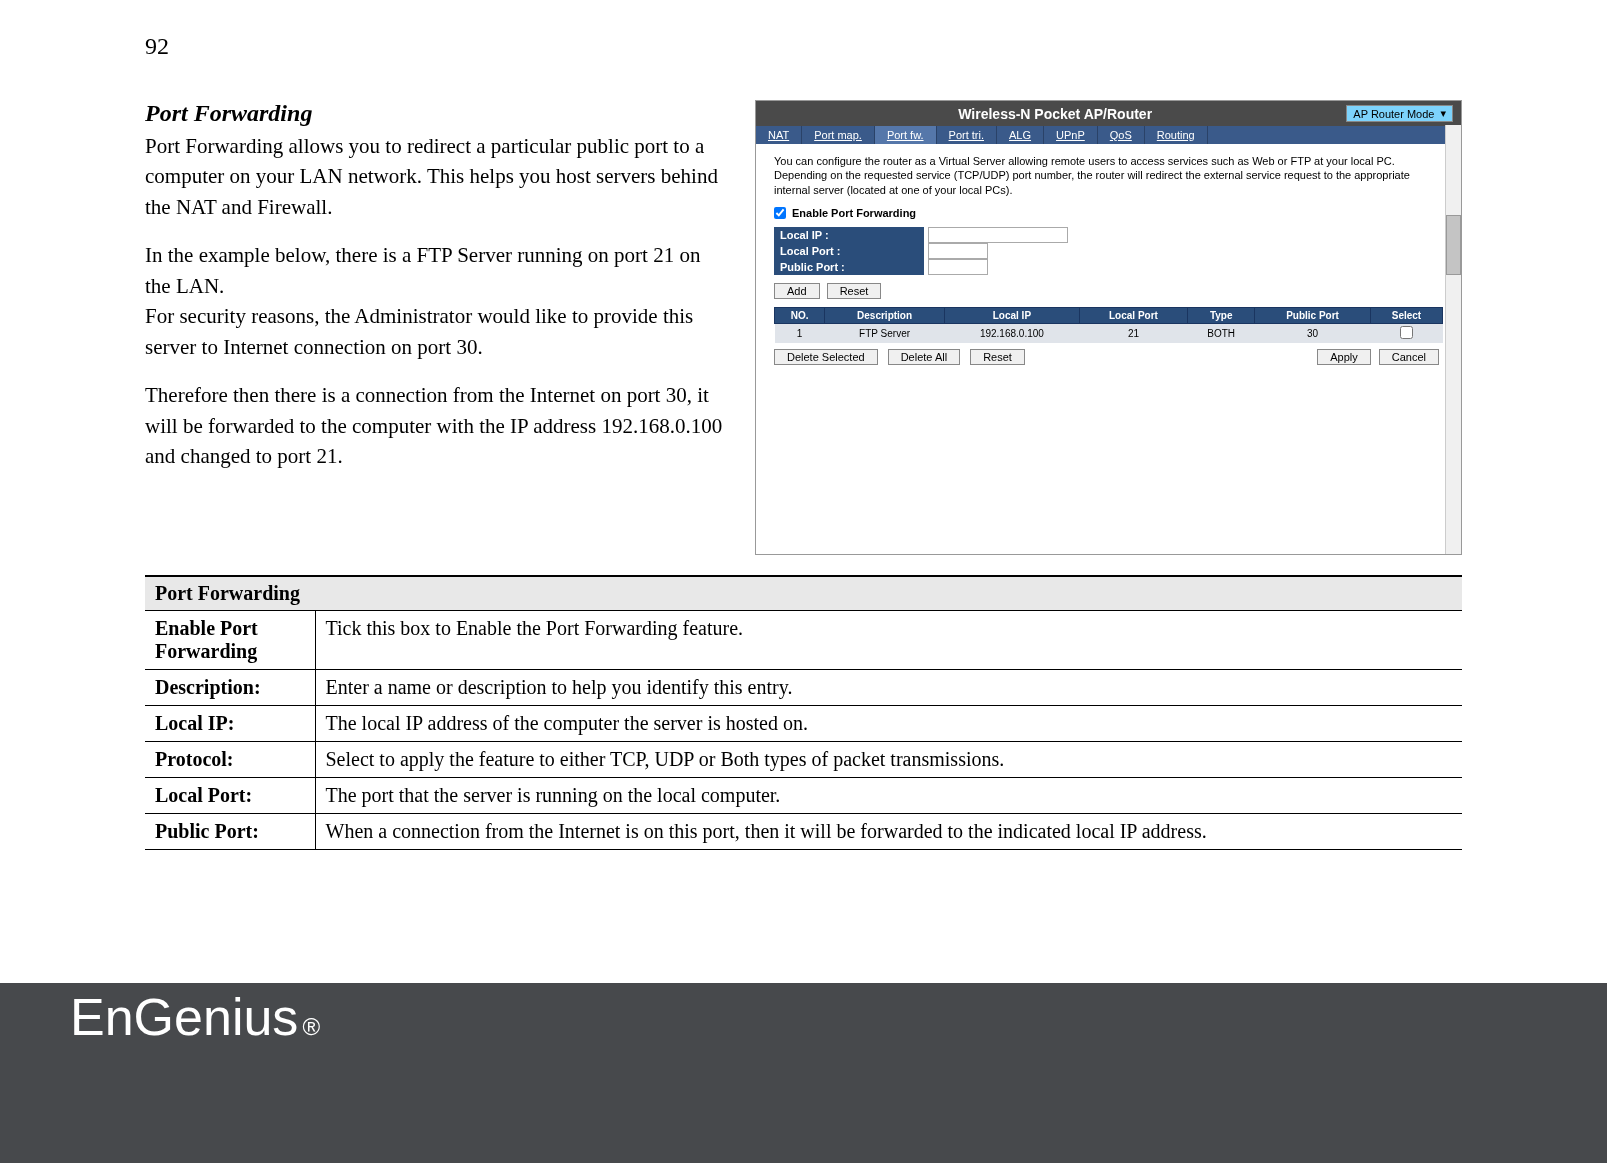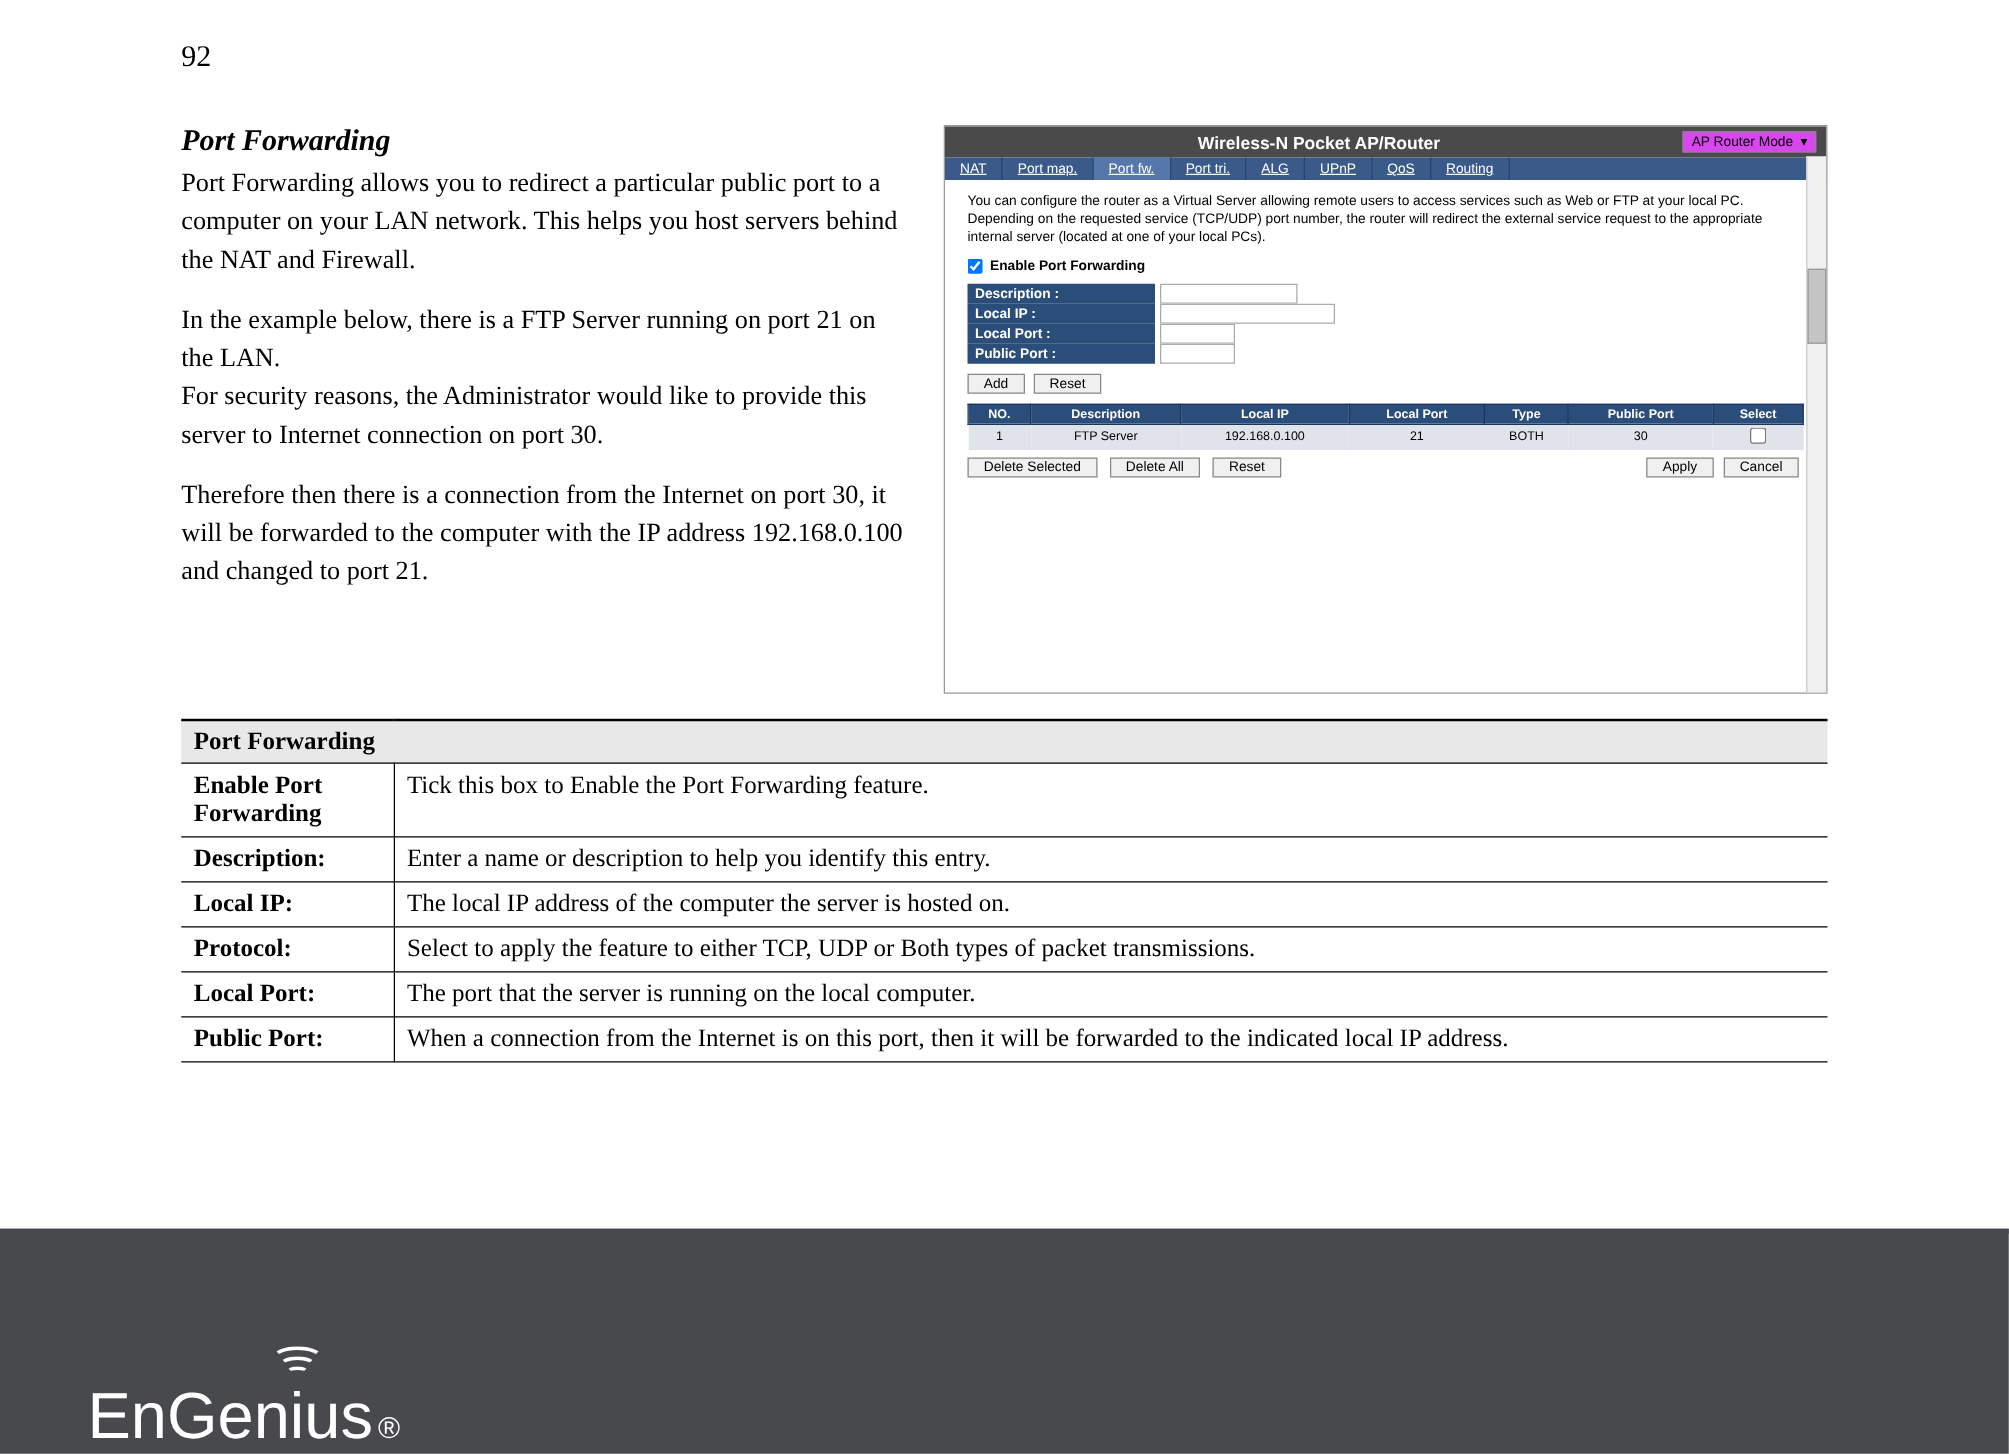--- a/index.html
+++ b/index.html
@@ -6,21 +6,21 @@
   body { font-family: "Times New Roman", serif; background: #fff; width: 1607px; height: 1163px; position: relative; }
   .page { position: absolute; top: 18px; left: 0; right: 0; padding: 15px 145px 0 145px; }
   .page-num { font-size: 24px; margin-bottom: 40px; }
   .content-flex { display: flex; gap: 30px; }
   .left-col { flex: 0 0 580px; }
   .section-title { font-style: italic; font-weight: bold; font-size: 24px; margin-bottom: 4px; }
   .para { font-size: 21px; line-height: 1.45; margin-bottom: 18px; }
   .screenshot { flex: 1; border: 1px solid #999; background: #fff; font-family: Arial, sans-serif; font-size: 11px; position: relative; height: 455px; overflow: hidden; }
   .ss-header { background: #4a4a4a; color: #fff; display: flex; align-items: center; padding: 4px 8px; }
   .ss-title { flex: 1; text-align: center; font-weight: bold; font-size: 14px; }
-  .ss-mode { background: #d946ef; color: #000; padding: 1px 6px; font-size: 11px; display: flex; align-items: center; gap: 6px; border: 1px solid #888; }
+  .ss-mode { background: #7dd3fc; color: #000; padding: 1px 6px; font-size: 11px; display: flex; align-items: center; gap: 6px; border: 1px solid #888; }
   .ss-tabs { background: #3a5a8a; display: flex; }
   .ss-tab { color: #fff; padding: 3px 12px; font-size: 11px; border-right: 1px solid #2a4268; text-decoration: underline; cursor: pointer; }
   .ss-tab.active { background: #5577aa; }
   .ss-body { padding: 10px 18px; }
   .ss-desc { font-size: 11px; line-height: 1.3; margin-bottom: 10px; }
   .ss-enable { display: flex; align-items: center; gap: 6px; margin-bottom: 8px; font-weight: bold; }
   .ss-enable input { width: 12px; height: 12px; }
   .ss-form-row { display: flex; align-items: center; }
   .ss-form-label { background: #2a4d7a; color: #fff; font-weight: bold; padding: 2px 6px; width: 150px; font-size: 11px; }
   .ss-form-row input[type=text] { border: 1px solid #aaa; height: 16px; margin-left: 4px; }
@@ -35,21 +35,21 @@
   .ss-bottom .right { margin-left: auto; display: flex; gap: 4px; }
   .ss-scroll { position: absolute; right: 0; top: 24px; bottom: 0; width: 16px; background: #f0f0f0; border-left: 1px solid #ccc; }
   .ss-scroll-thumb { position: absolute; top: 90px; width: 100%; height: 60px; background: #c4c4c4; border: 1px solid #999; }
 
   .def-table { margin-top: 20px; width: 100%; border-collapse: collapse; font-size: 20px; }
   .def-table .dt-header td { background: #e8e8e8; font-weight: bold; padding: 5px 10px; border-top: 2px solid #000; border-bottom: 1px solid #000; }
   .def-table tr td { padding: 6px 10px; border-bottom: 1px solid #000; vertical-align: top; }
   .def-table tr td:first-child { font-weight: bold; width: 170px; border-right: 1px solid #000; }
   .def-table tr.dt-header td:first-child { border-right: none; }
 
-  .footer-bar { position: absolute; bottom: 0; left: 0; right: 0; height: 180px; background: #47494c; display: flex; align-items: flex-end; padding-left: 70px; border-top: 4px solid #47494c; }
+  .footer-bar { position: absolute; bottom: 0; left: 0; right: 0; height: 180px; background: #47494c; display: flex; align-items: flex-start; padding-left: 70px; border-top: 4px solid #47494c; }
   .logo { color: #fff; font-family: Arial, sans-serif; font-size: 52px; font-weight: 500; display: flex; align-items: baseline; position: relative; }
   .logo .wifi { position: relative; display: inline-block; }
   .logo .wifi-dot { display: inline-block; }
   .logo .arc { position: absolute; border: 3px solid #fff; border-bottom: none; border-left-color: transparent; border-right-color: transparent; border-radius: 50% 50% 0 0; left: 50%; transform: translateX(-50%); }
   .logo .arc1 { width: 18px; height: 9px; top: -10px; }
   .logo .arc2 { width: 30px; height: 15px; top: -18px; }
   .logo .arc3 { width: 42px; height: 21px; top: -26px; }
   .logo sup { font-size: 24px; vertical-align: super; margin-left: 4px; }
 </style>
 </head>
@@ -86,24 +86,20 @@
         <div class="ss-tab">UPnP</div>
         <div class="ss-tab">QoS</div>
         <div class="ss-tab">Routing</div>
       </div>
       <div class="ss-body">
         <div class="ss-desc">You can configure the router as a Virtual Server allowing remote users to access services such as Web or FTP at your local PC. Depending on the requested service (TCP/UDP) port number, the router will redirect the external service request to the appropriate internal server (located at one of your local PCs).</div>
         <div class="ss-enable">
           <input type="checkbox" checked="" style="">
           <span>Enable Port Forwarding</span>
         </div>
-        <div class="ss-form-row">
-            <div class="ss-form-label">Description :</div>
-            <input type="text" style="width: 110px;">
-          </div>
         <div class="ss-form-row">
             <div class="ss-form-label">Local IP :</div>
             <input type="text" style="width: 140px;">
           </div>
         <div class="ss-form-row">
             <div class="ss-form-label">Local Port :</div>
             <input type="text" style="width: 60px;">
           </div>
         <div class="ss-form-row">
             <div class="ss-form-label">Public Port :</div>

